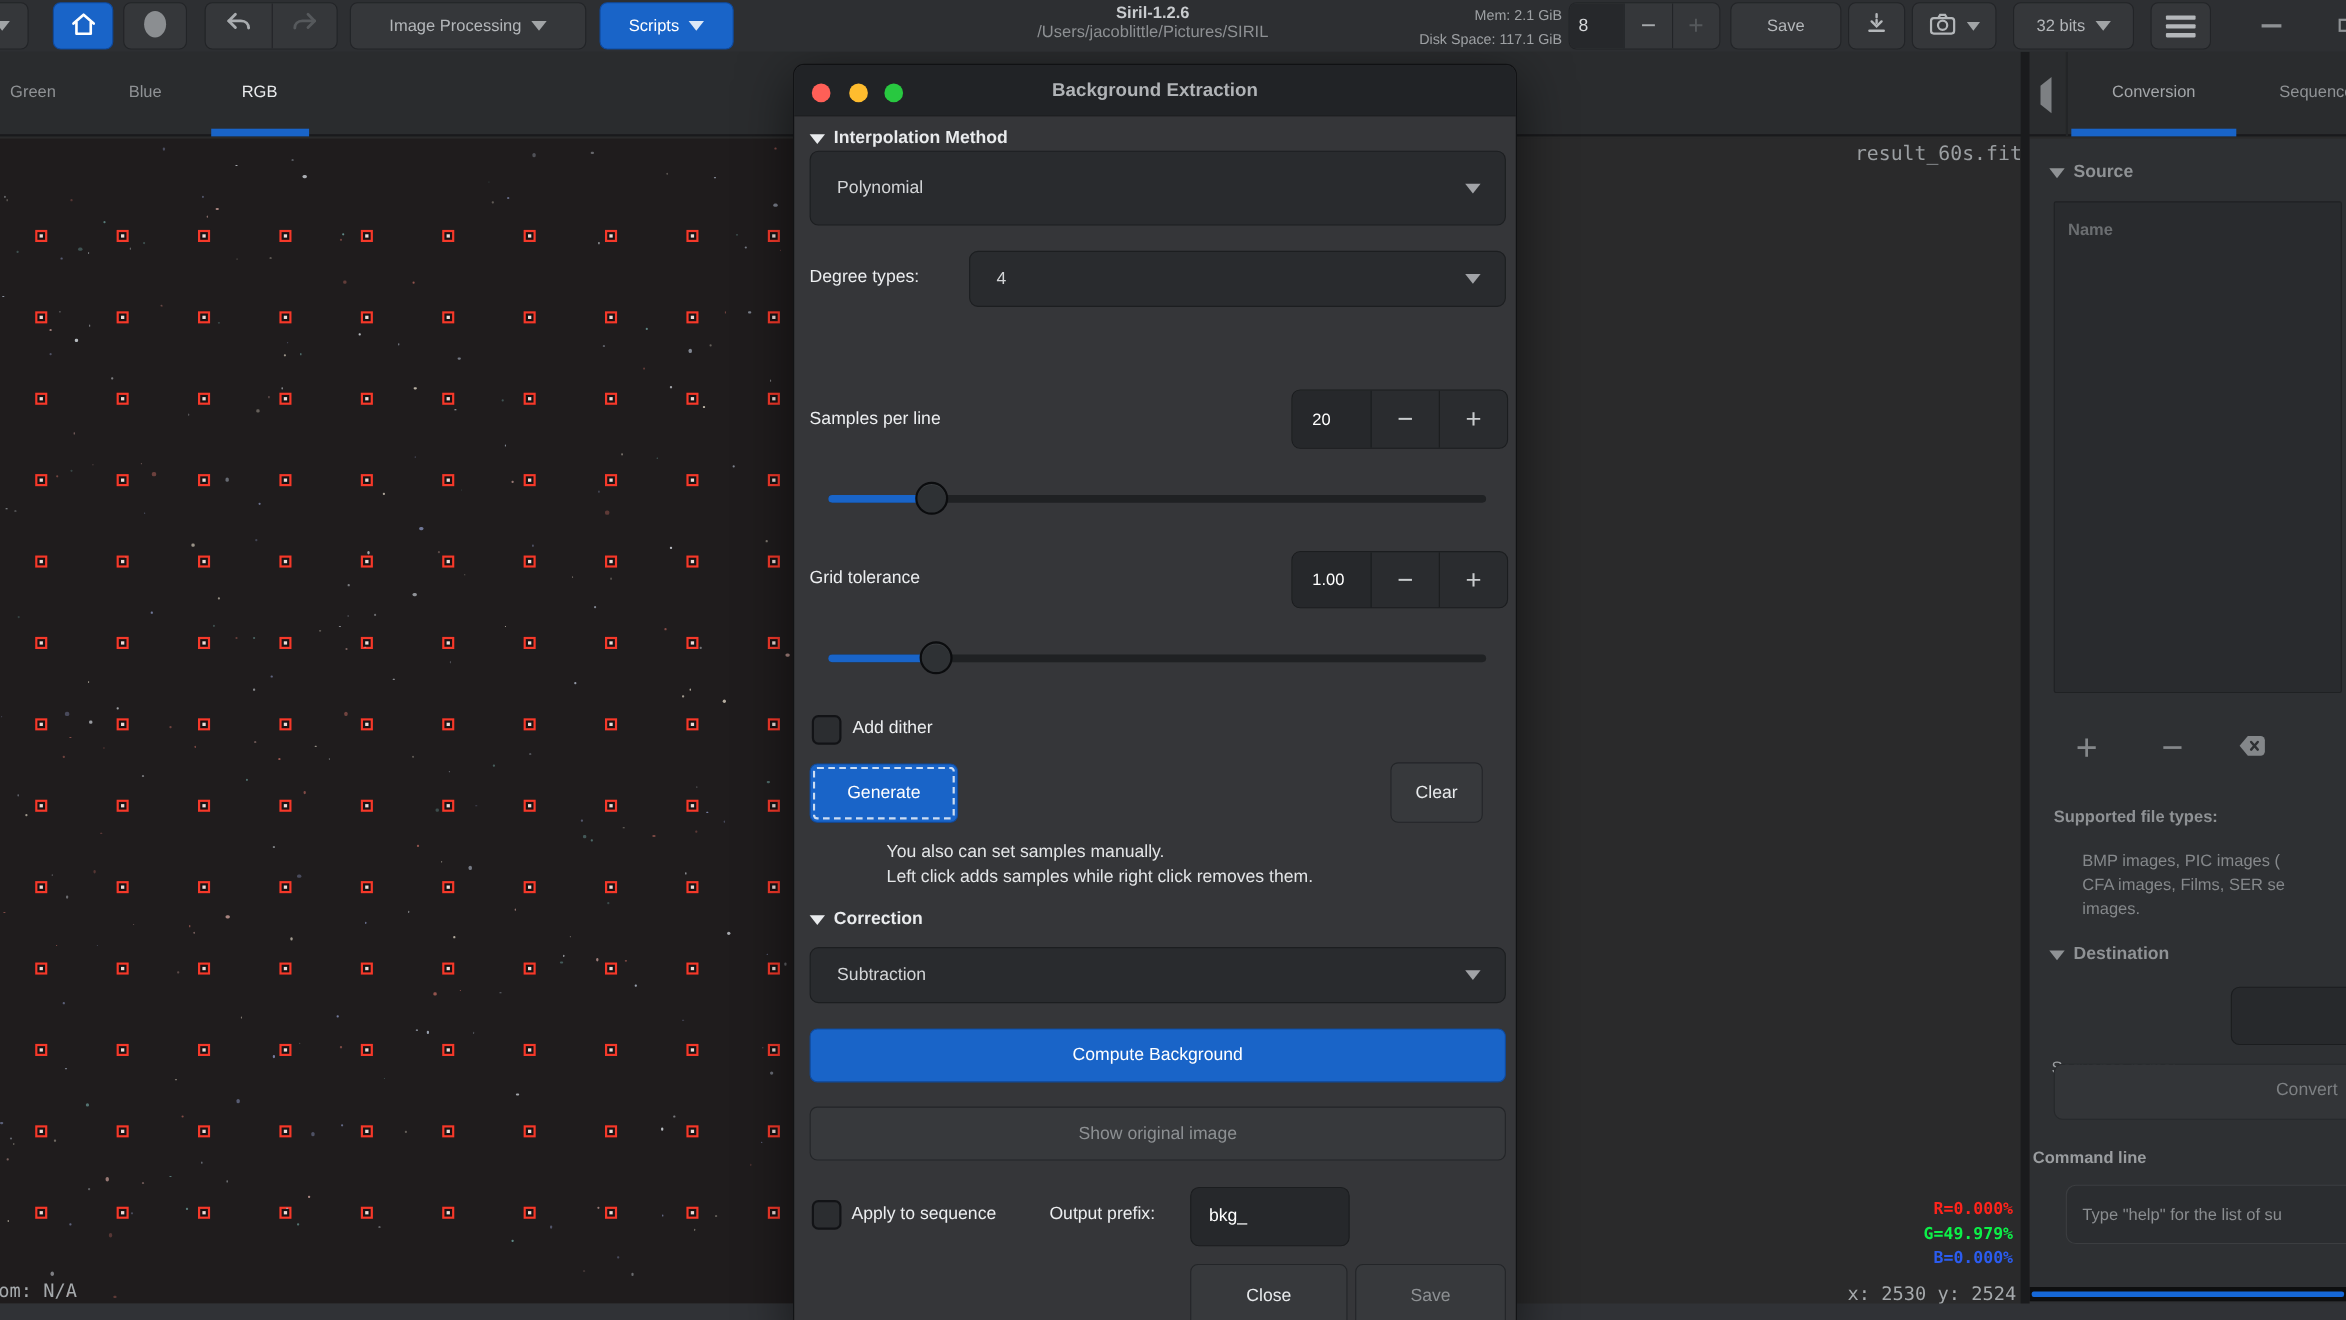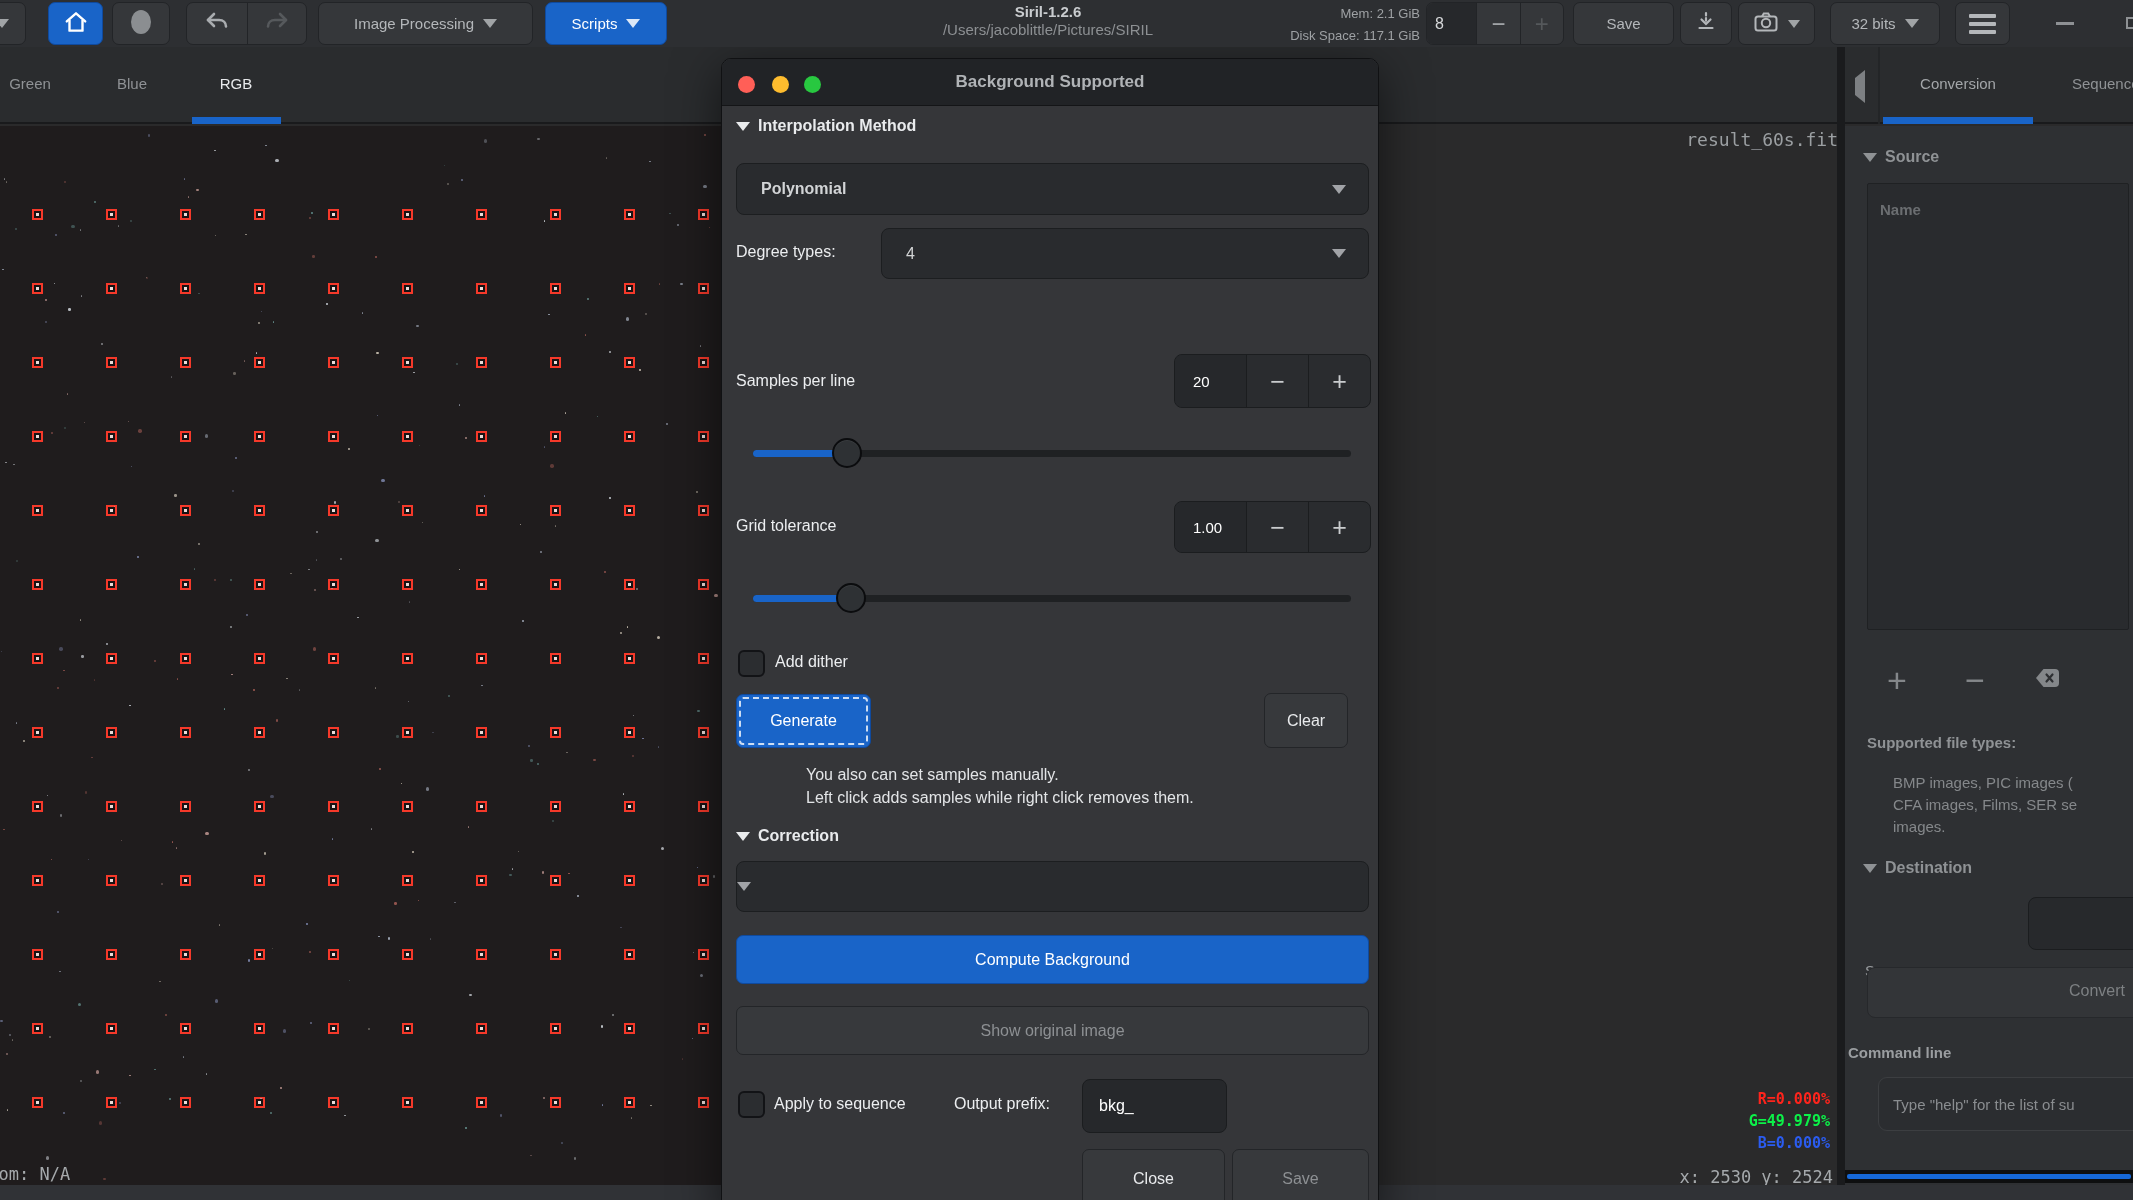--- a/index.html
+++ b/index.html
@@ -685,28 +685,28 @@
   <div class="progress">
       <div class="pfill"></div>
     </div>
 </div>
 
 <div class="dialog">
   <div class="dlg-header">
     <span class="light" style="left:16px;background:#ff5f57;"></span>
     <span class="light" style="left:50px;background:#febc2e;"></span>
     <span class="light" style="left:82px;background:#28c840;"></span>
-    <div class="dlg-title">Background Supported</div>
+    <div class="dlg-title">Background Extraction</div>
   </div>
 
   <div class="sec dlg" style="left:14px;top:58px;">
     <span class="sectri"></span>
     <span>Interpolation Method</span>
   </div>
-  <div class="dd" style="left:14px;top:104px;width:633px;height:52px;font-weight:bold;">
+  <div class="dd" style="left:14px;top:78px;width:633px;height:68px;">
     <span class="dd-text">Polynomial</span>
     <span class="tri"></span>
   </div>
 
   <div class="dlbl" style="left:14px;top:184px;">Degree types:</div>
   <div class="dd" style="left:159px;top:169px;width:488px;height:51px;">
     <span class="dd-text">4</span>
     <span class="tri"></span>
   </div>
 
@@ -745,20 +745,21 @@
   </div>
 
   <div class="help-line" style="left:84px;top:707px;">You also can set samples manually.</div>
   <div class="help-line" style="left:84px;top:730px;">Left click adds samples while right click removes them.</div>
 
   <div class="sec dlg" style="left:14px;top:768px;">
     <span class="sectri"></span>
     <span>Correction</span>
   </div>
   <div class="dd" style="left:14px;top:802px;width:633px;height:51px;">
+    <span class="dd-text">Subtraction</span>
     <span class="tri"></span>
   </div>
 
   <div class="btn disabled" style="left:14px;top:947px;width:633px;height:49px;">
     <span>Show original image</span>
   </div>
   <div class="btn primary" style="left:14px;top:876px;width:633px;height:49px;">
     <span>Compute Background</span>
   </div>
 

